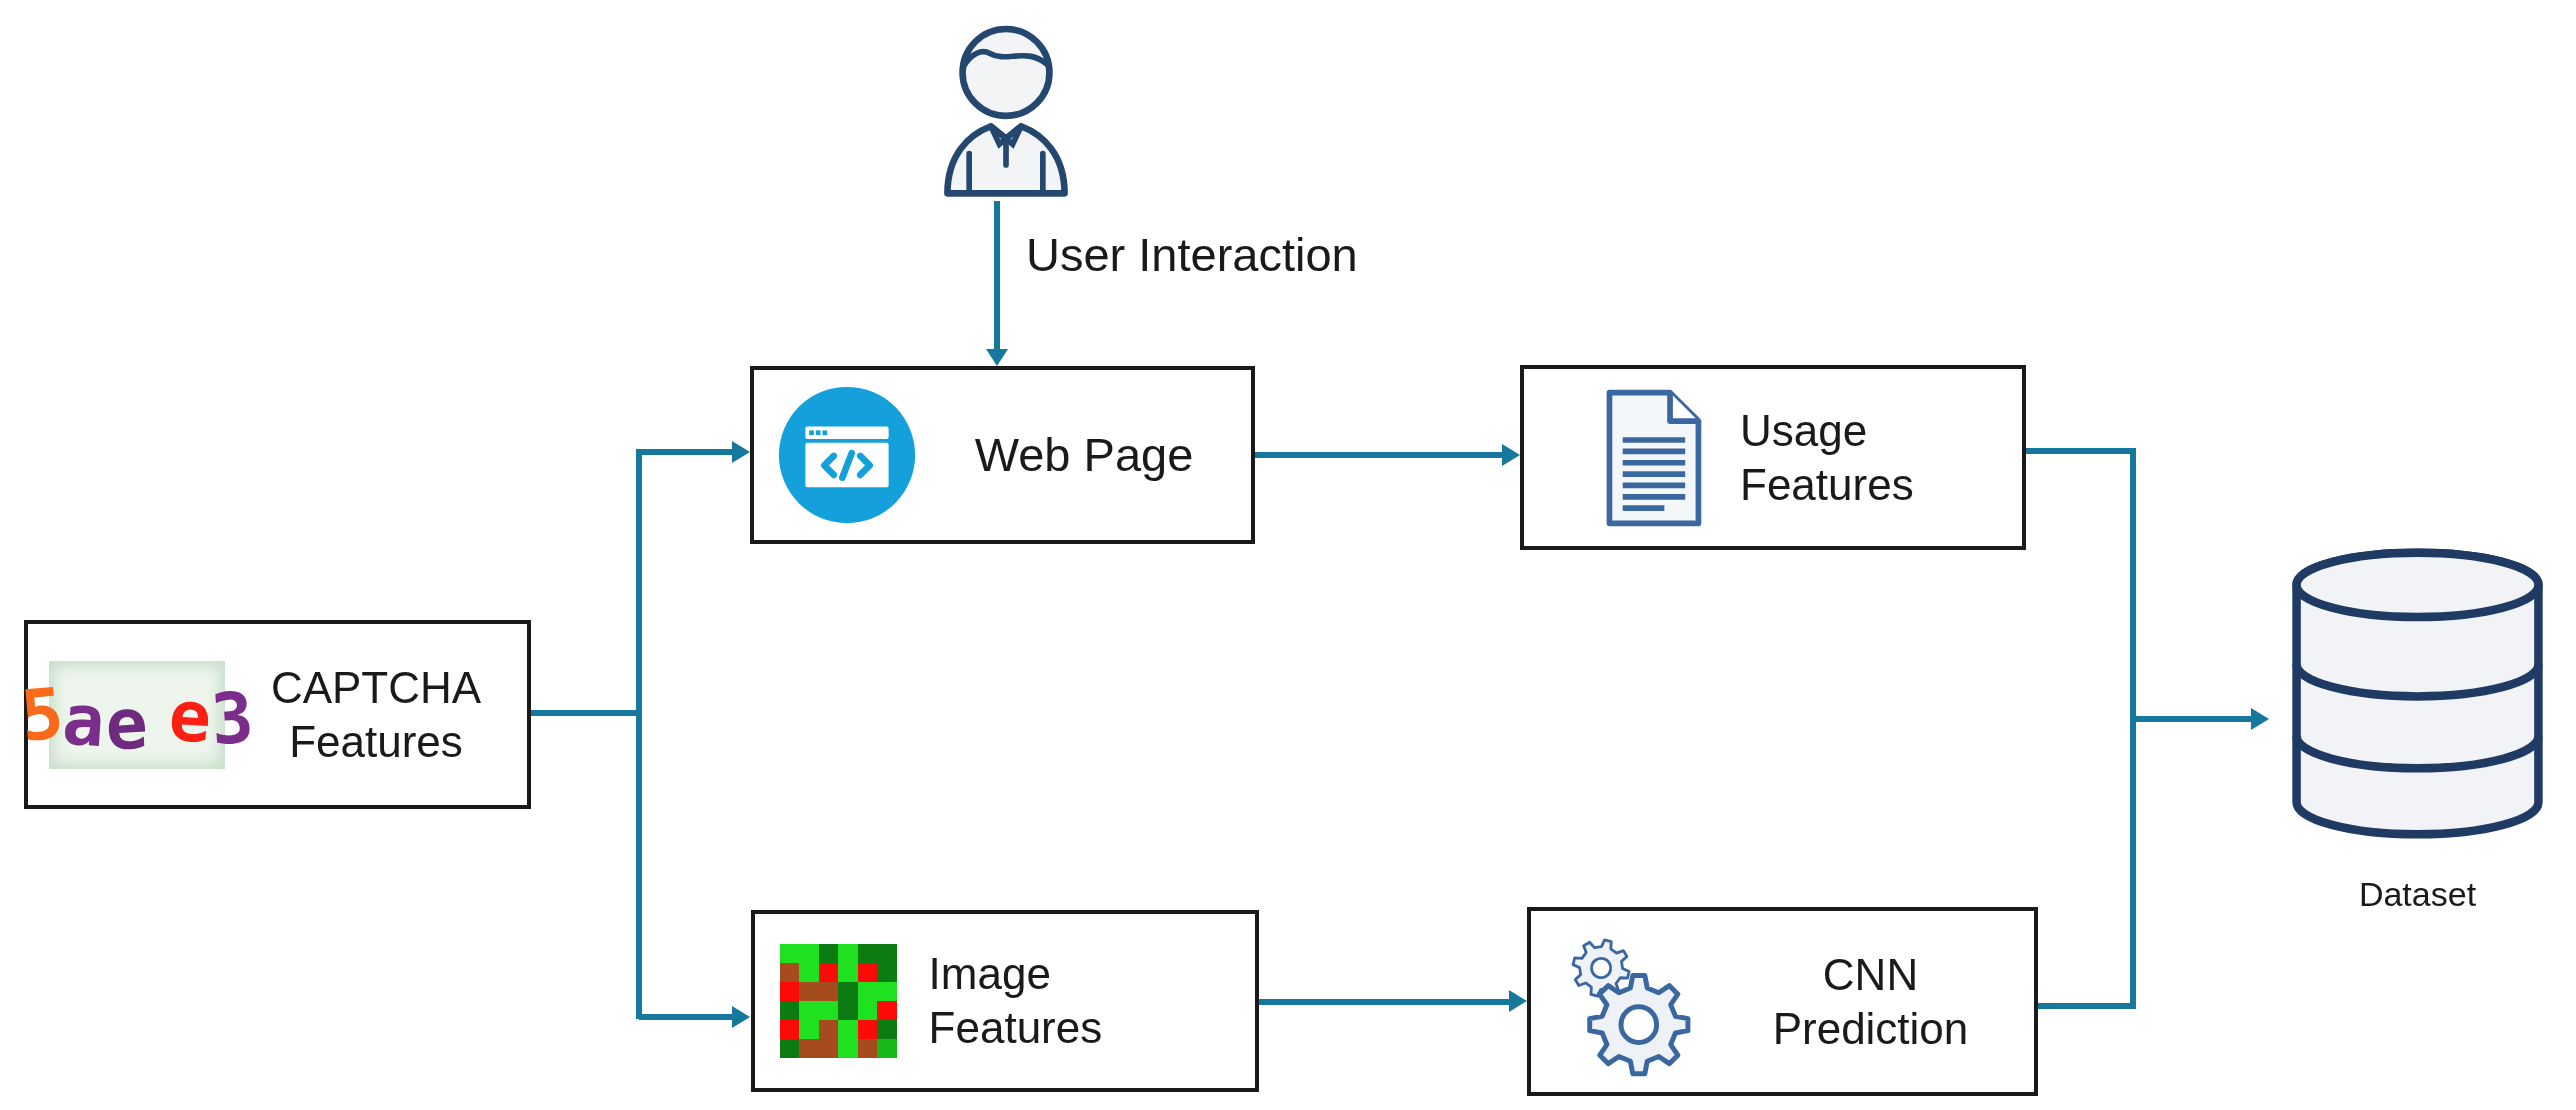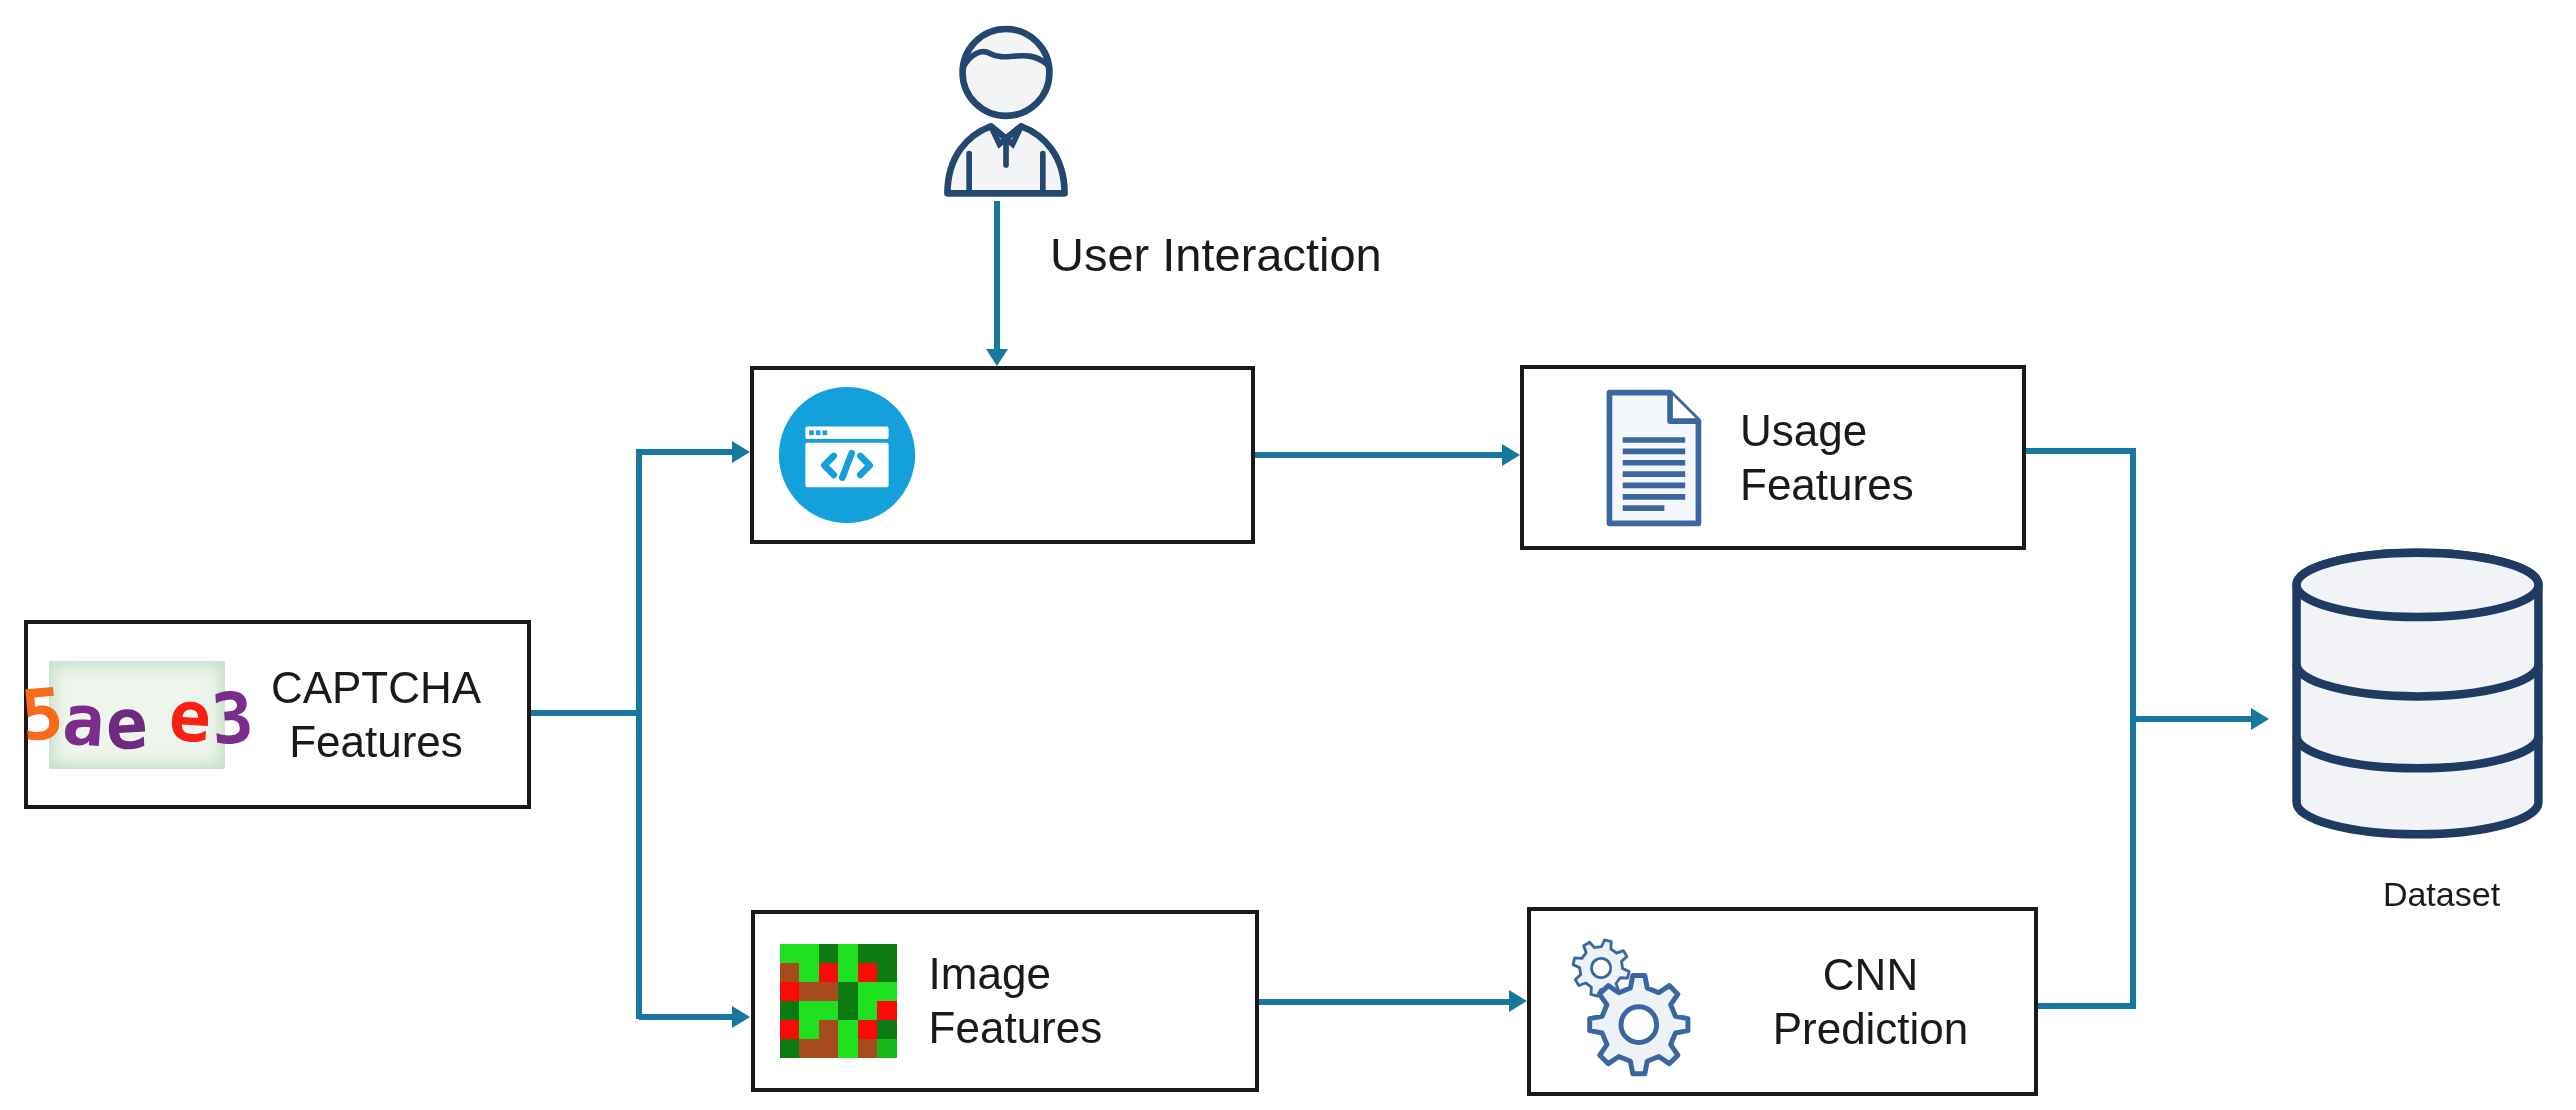--- a/index.html
+++ b/index.html
@@ -11,21 +11,21 @@
   .node{
     position:absolute;background:#ffffff;border:4.7px solid var(--border,#1a1a1a);
     box-sizing:border-box;display:flex;align-items:center;
   }
   .node-label{
     white-space:pre-line;color:var(--text,#1a1a1a);font-size:44px;line-height:1.22;
     flex:1;
   }
   .node-label.center{text-align:center;}
   .node-label.left{text-align:left;padding-left:32px;}
-  .big-label{position:absolute;color:var(--text,#1a1a1a);margin-left:24px;}
+  .big-label{position:absolute;color:var(--text,#1a1a1a);}
   
   .seg{position:absolute;background:var(--line,#15789c);}
   .arrow-right{position:absolute;width:0;height:0;
     border-top:11.4px solid transparent;border-bottom:11.4px solid transparent;
     border-left:18px solid var(--line,#15789c);}
   .arrow-down{position:absolute;width:0;height:0;
     border-left:11.4px solid transparent;border-right:11.4px solid transparent;
     border-top:17px solid var(--line,#15789c);}
   
   .captcha-img{
@@ -120,20 +120,21 @@
         <rect x="30" y="44" width="88" height="13" rx="2" fill="#ffffff"></rect>
         <rect x="30" y="61" width="88" height="47" rx="2" fill="#ffffff"></rect>
         <rect class="webdot" x="34" y="48" width="5" height="5"></rect>
         <rect class="webdot" x="41" y="48" width="5" height="5"></rect>
         <rect class="webdot" x="48" y="48" width="5" height="5"></rect>
         <path class="webstroke" d="M60 75 L50 85 L60 95"></path>
         <path class="webstroke" d="M88 75 L98 85 L88 95"></path>
         <path class="webstroke" d="M79 72 L69 98"></path>
       </svg>
     </div>
+    <div class="node-label center" style="font-size:47px;">Web Page</div>
   </div>
 
   <div class="node" style="left:1520px;top:365px;width:506px;height:185px;padding-left:36px;">
     <div class="icon-wrap" style="margin-left:38px;">
       <svg width="110" height="142" viewBox="0 0 116 150">
         <path class="docbody" d="M12 6 H76 L106 36 V144 H12 Z"></path>
         <path class="docfold" d="M76 6 V36 H106"></path>
         <path class="docline" d="M26 56 H92"></path>
         <path class="docline" d="M26 68 H92"></path>
         <path class="docline" d="M26 80 H92"></path>

